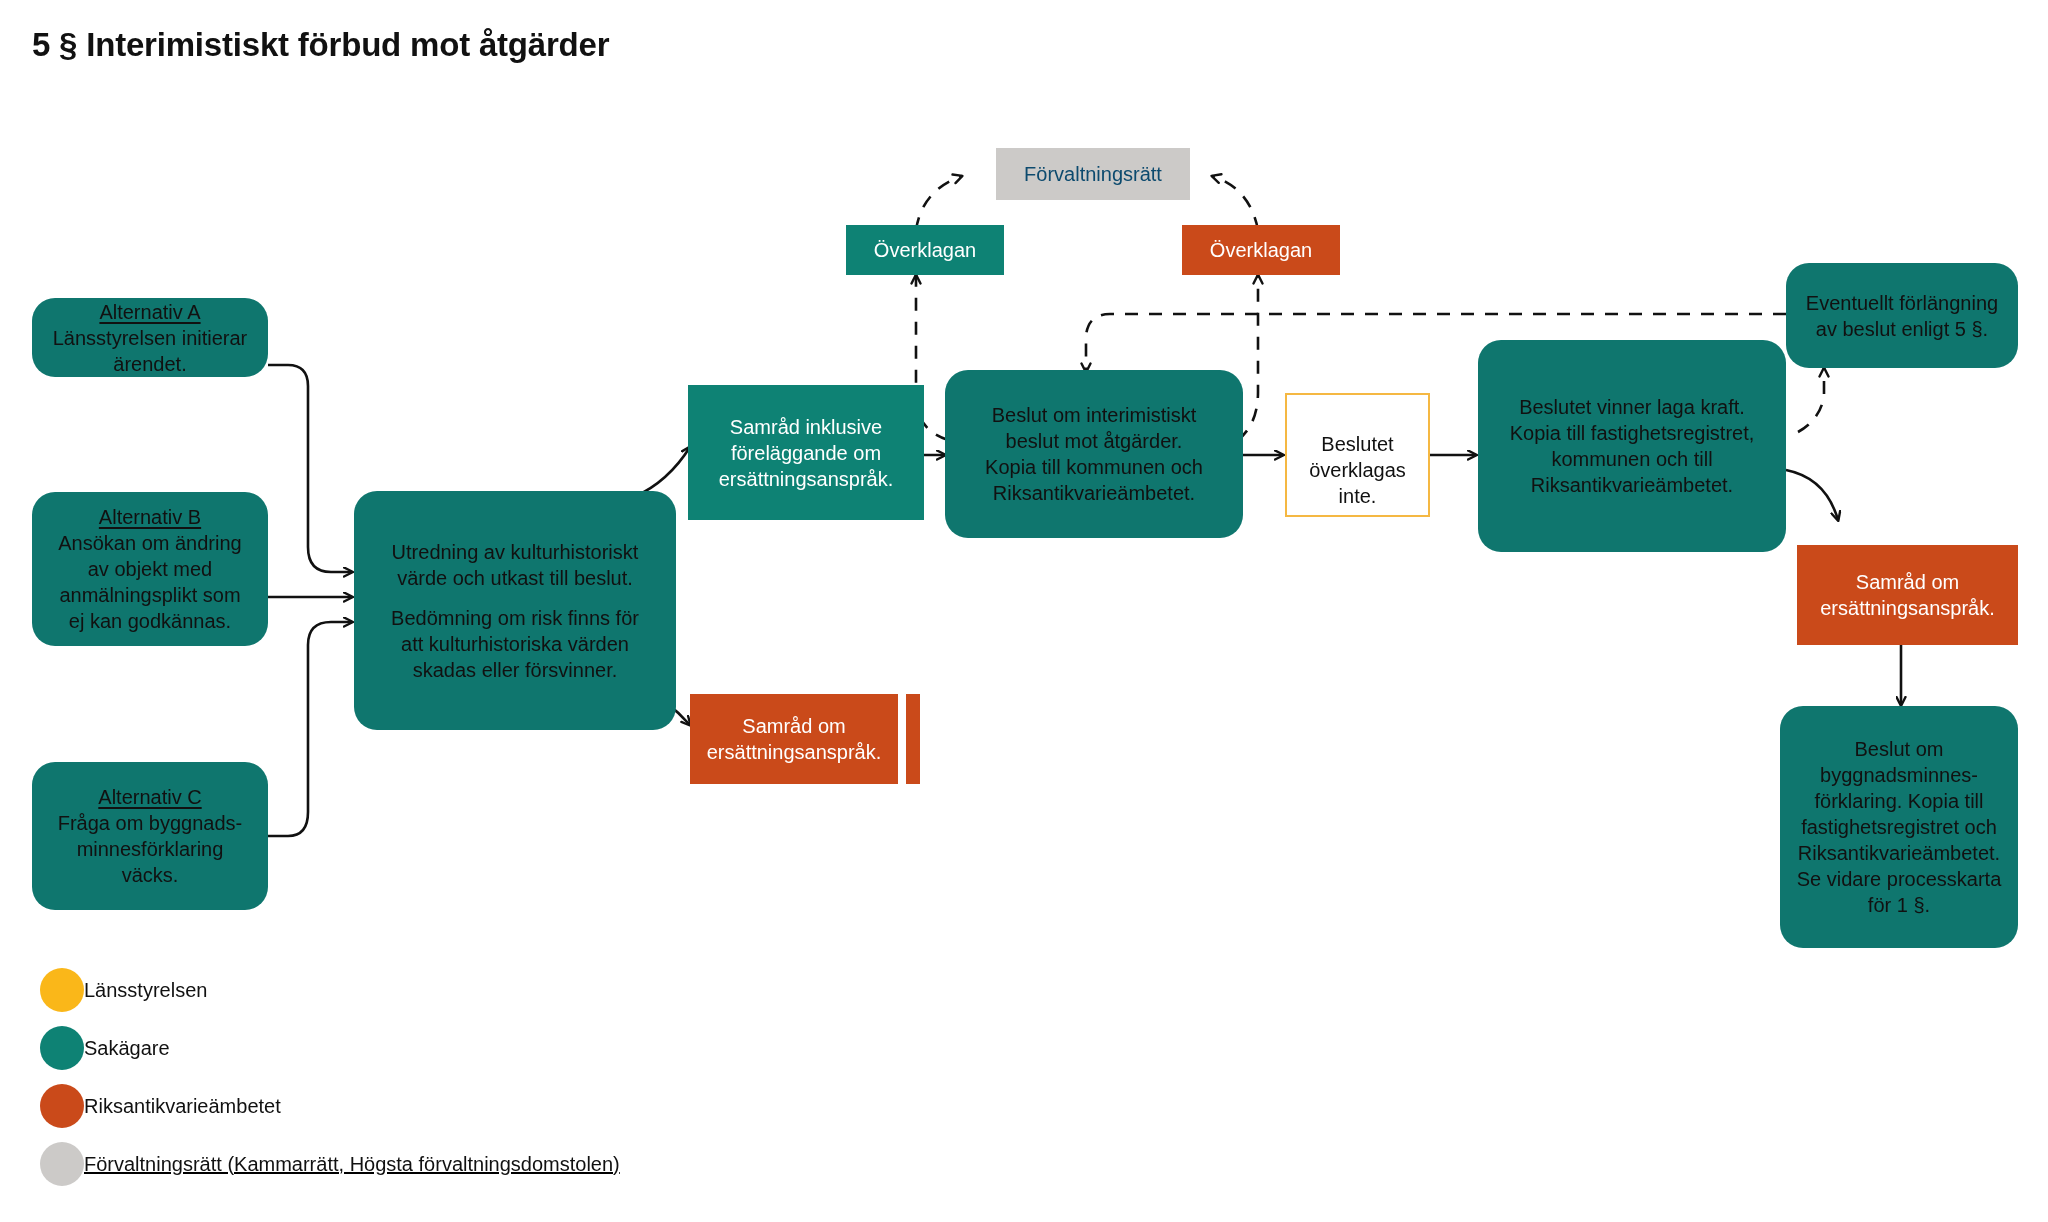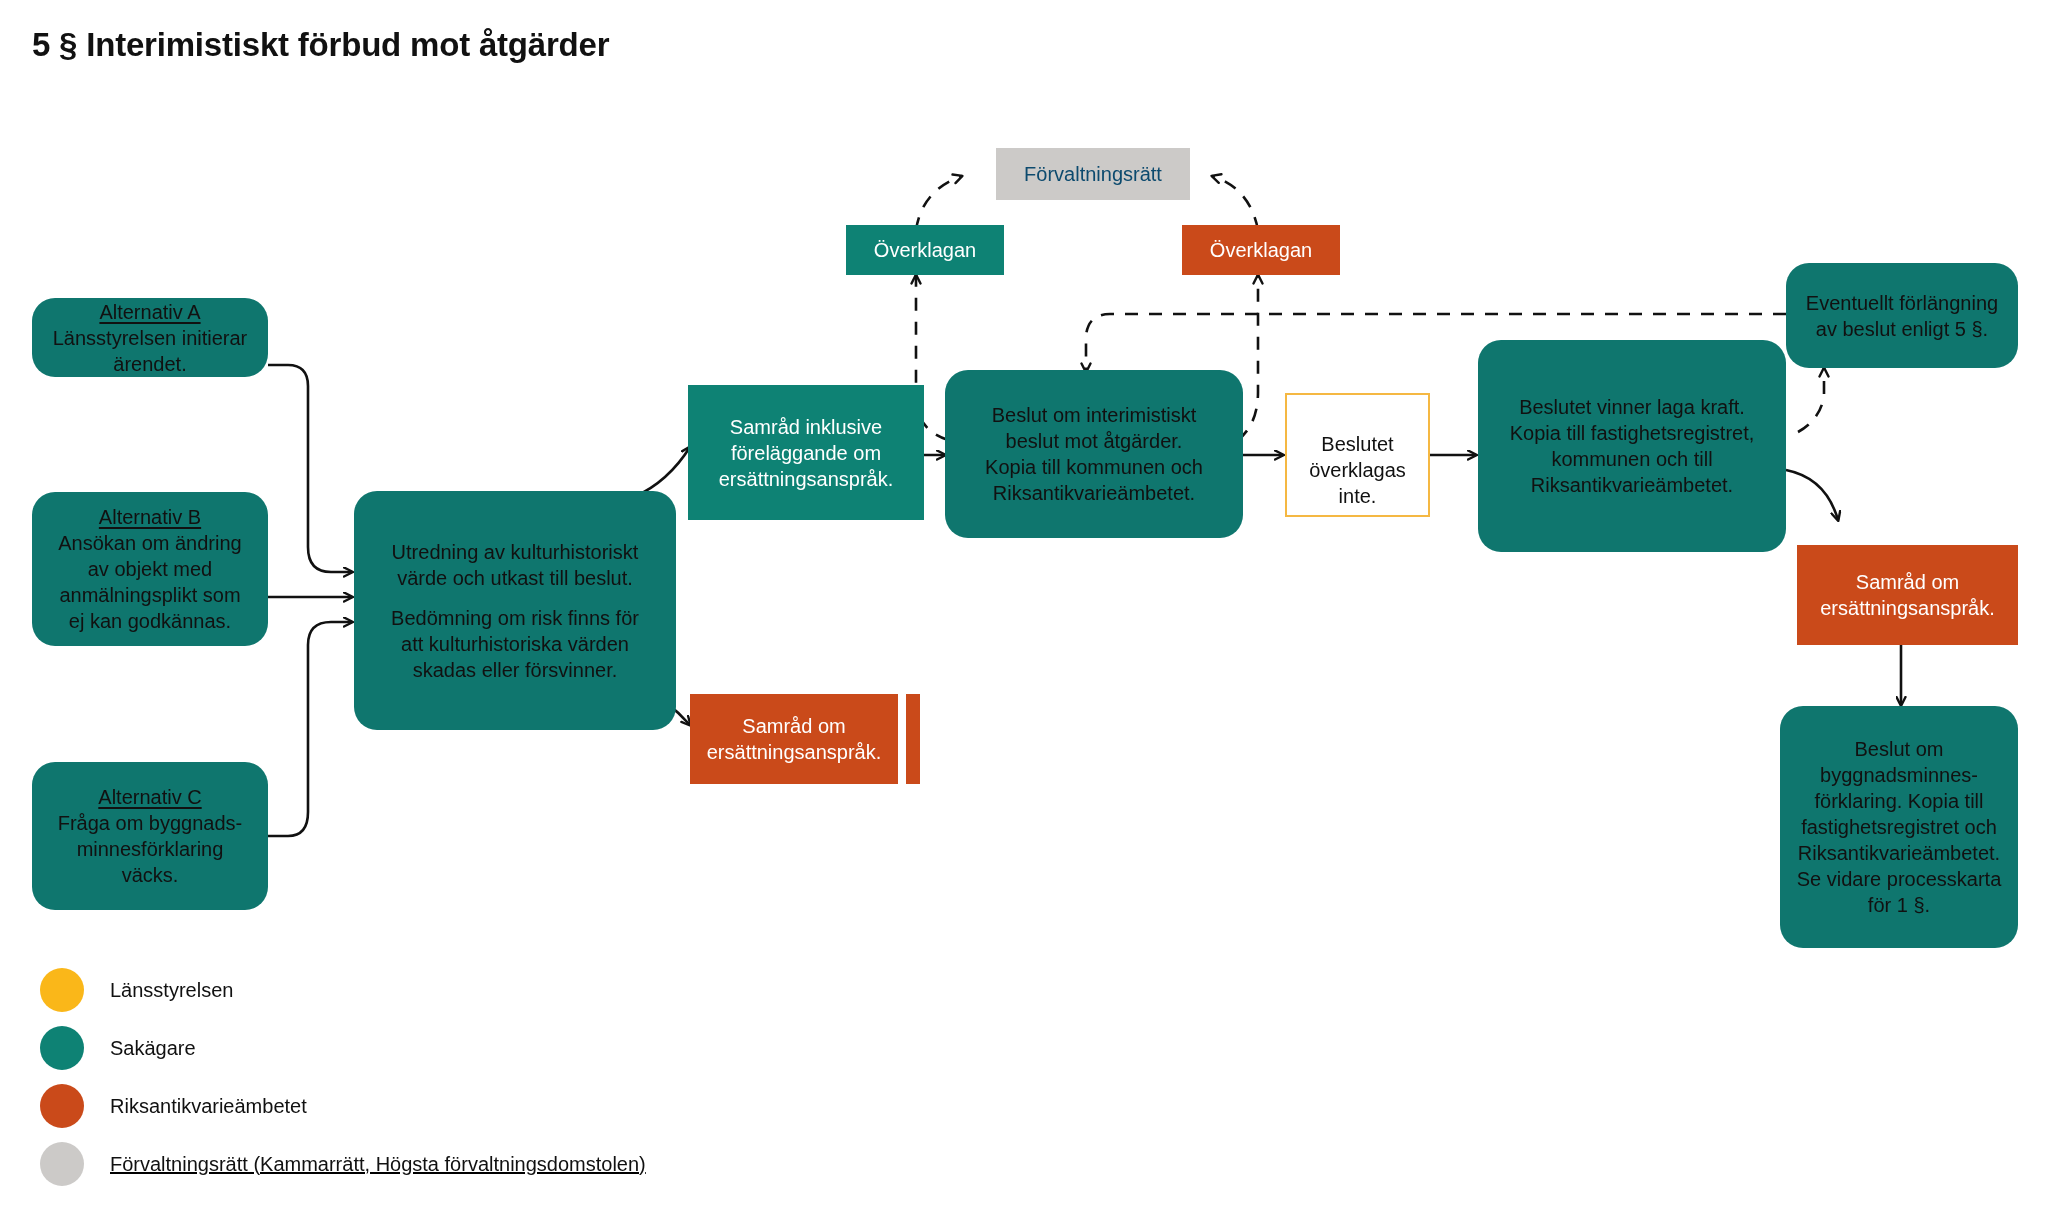--- a/index.html
+++ b/index.html
@@ -21,21 +21,21 @@
   .n-red{background:#CA4A1A;color:#ffffff;}
   .n-grey{background:#CCCAC8;color:#0c4a6e;}
   .n-white{background:#ffffff;color:#111111;border:2px solid #F5B843;}
 
   .node span{display:block;}
   .u{text-decoration:underline;text-underline-offset:3px;}
 
   .legend{position:absolute;}
   .legend-row{position:absolute;display:flex;align-items:center;}
   .swatch{width:44px;height:44px;border-radius:50%;flex:0 0 auto;}
-  .legend-label{margin-left:26px;font-size:20px;color:#111111;white-space:nowrap;}
+  .legend-label{font-size:20px;color:#111111;white-space:nowrap;}
 
   .redbar{position:absolute;background:#CA4A1A;}
 </style>
 </head>
 <body>
 
 <div id="canvas">
 
   <div class="title">5 § Interimistiskt förbud mot  åtgärder</div>
 

